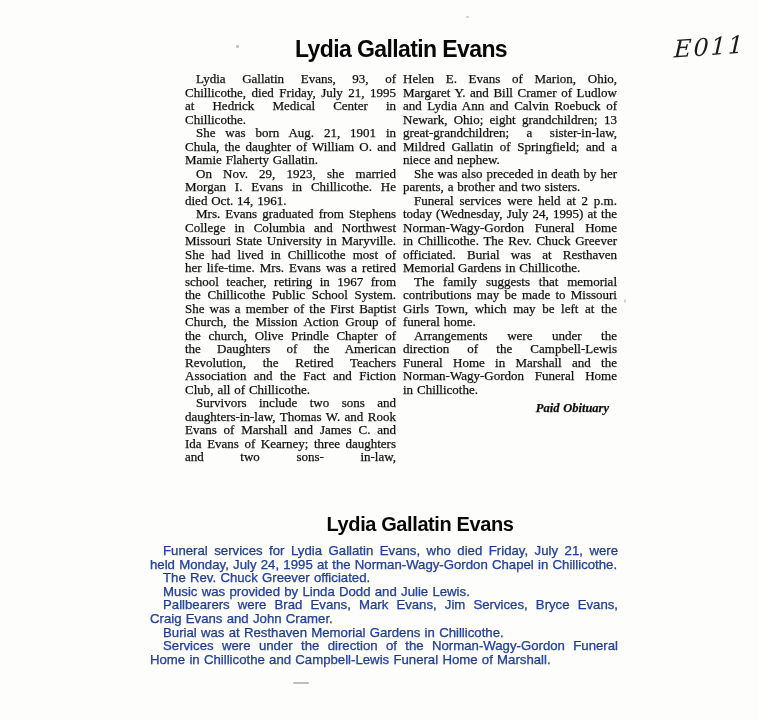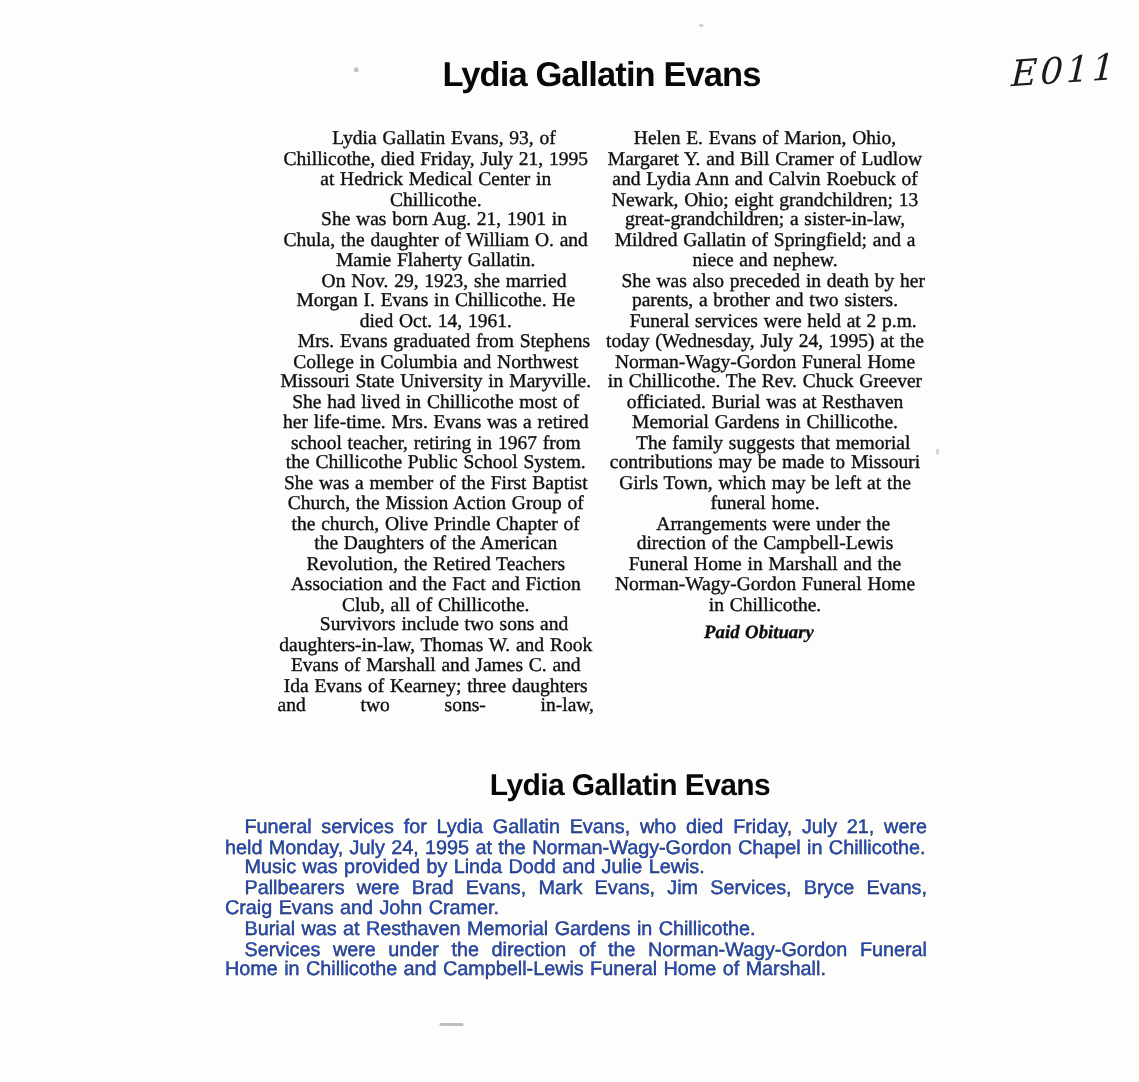--- a/index.html
+++ b/index.html
@@ -19,26 +19,26 @@
     font-family:"DejaVu Serif",serif;font-style:italic;font-size:24px;
     letter-spacing:2px;color:#1c1c1c;
     transform:rotate(-4deg) skewX(-6deg);
   }
   .columns{
     position:absolute;left:185px;top:72px;width:432px;
     display:flex;gap:7px;
   }
   .col{
     font-family:"Liberation Serif",serif;font-size:13px;line-height:13.5px;
-    text-align:justify;color:#0c0c0c;word-spacing:0.6px;margin-top:13px;
+    text-align:justify;color:#0c0c0c;word-spacing:0.6px;
     -webkit-text-stroke:0.25px #1a1a1a;
   }
   .col-left{width:211px;}
   .col-right{width:214px;}
-  .col p{margin:0;text-align:center;}
+  .col p{margin:0;}
   .indent{text-indent:11px;}
   .fill-last{text-align-last:justify;}
   .byline{
     text-align:right;font-style:italic;font-weight:bold;font-size:12.5px;
     margin-top:6px !important;padding-right:8px;text-indent:0;
   }
   
   .headline-secondary{
     position:absolute;left:150px;top:513px;width:540px;margin:0;
     text-align:center;
@@ -87,20 +87,21 @@
         <p class="indent">Arrangements were under the direction of the Campbell-Lewis Funeral Home in Marshall and the Norman-Wagy-Gordon Funeral Home in Chillicothe.</p>
         <p class="byline">Paid Obituary</p>
       </div>
     </div>
   </section>
 
   <section>
     <h2 class="headline-secondary">Lydia Gallatin Evans</h2>
     <div class="body-secondary">
       <p class="indent">Funeral services for Lydia Gallatin Evans, who died Friday, July 21, were held Monday, July 24, 1995 at the Norman-Wagy-Gordon Chapel in Chillicothe.</p>
+      <p class="indent">The Rev. Chuck Greever officiated.</p>
       <p class="indent">Music was provided by Linda Dodd and Julie Lewis.</p>
       <p class="indent">Pallbearers were Brad Evans, Mark Evans, Jim Services, Bryce Evans, Craig Evans and John Cramer.</p>
       <p class="indent">Burial was at Resthaven Memorial Gardens in Chillicothe.</p>
       <p class="indent">Services were under the direction of the Norman-Wagy-Gordon Funeral Home in Chillicothe and Campbell-Lewis Funeral Home of Marshall.</p>
     </div>
   </section>
 
   <div class="speck speck-dash"></div>
   <div class="speck speck-dot1"></div>
   <div class="speck speck-dot2"></div>

